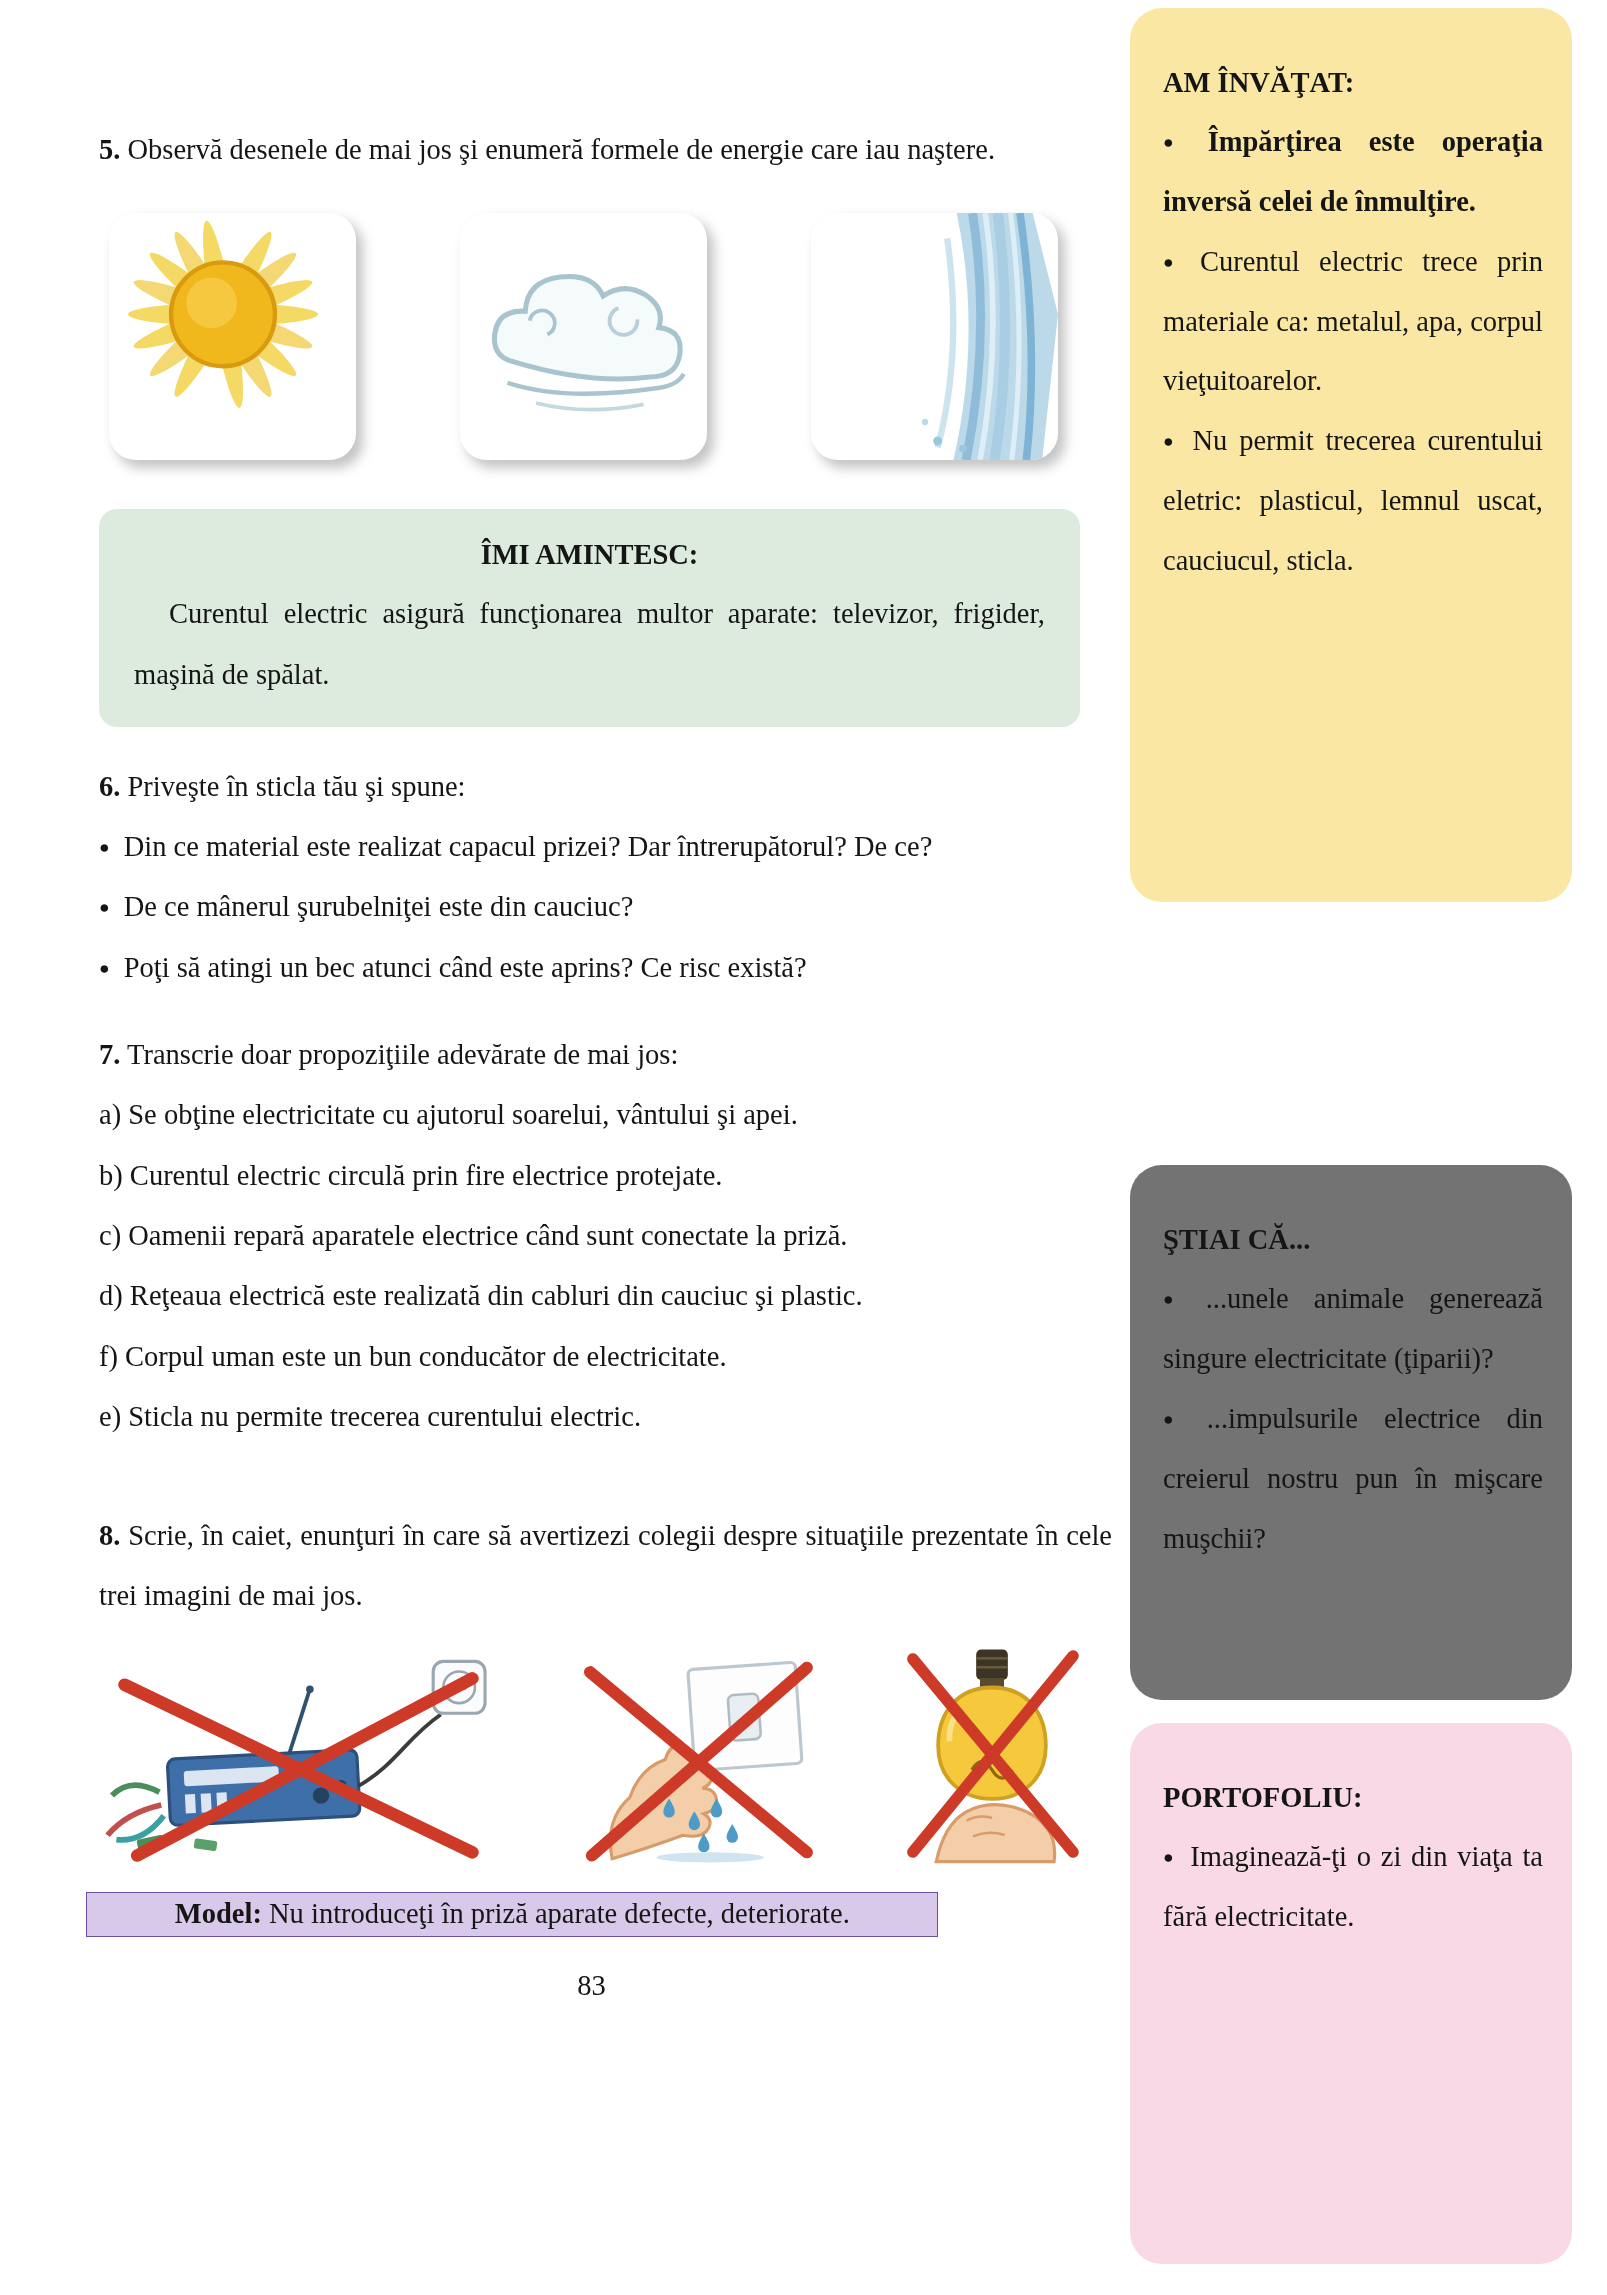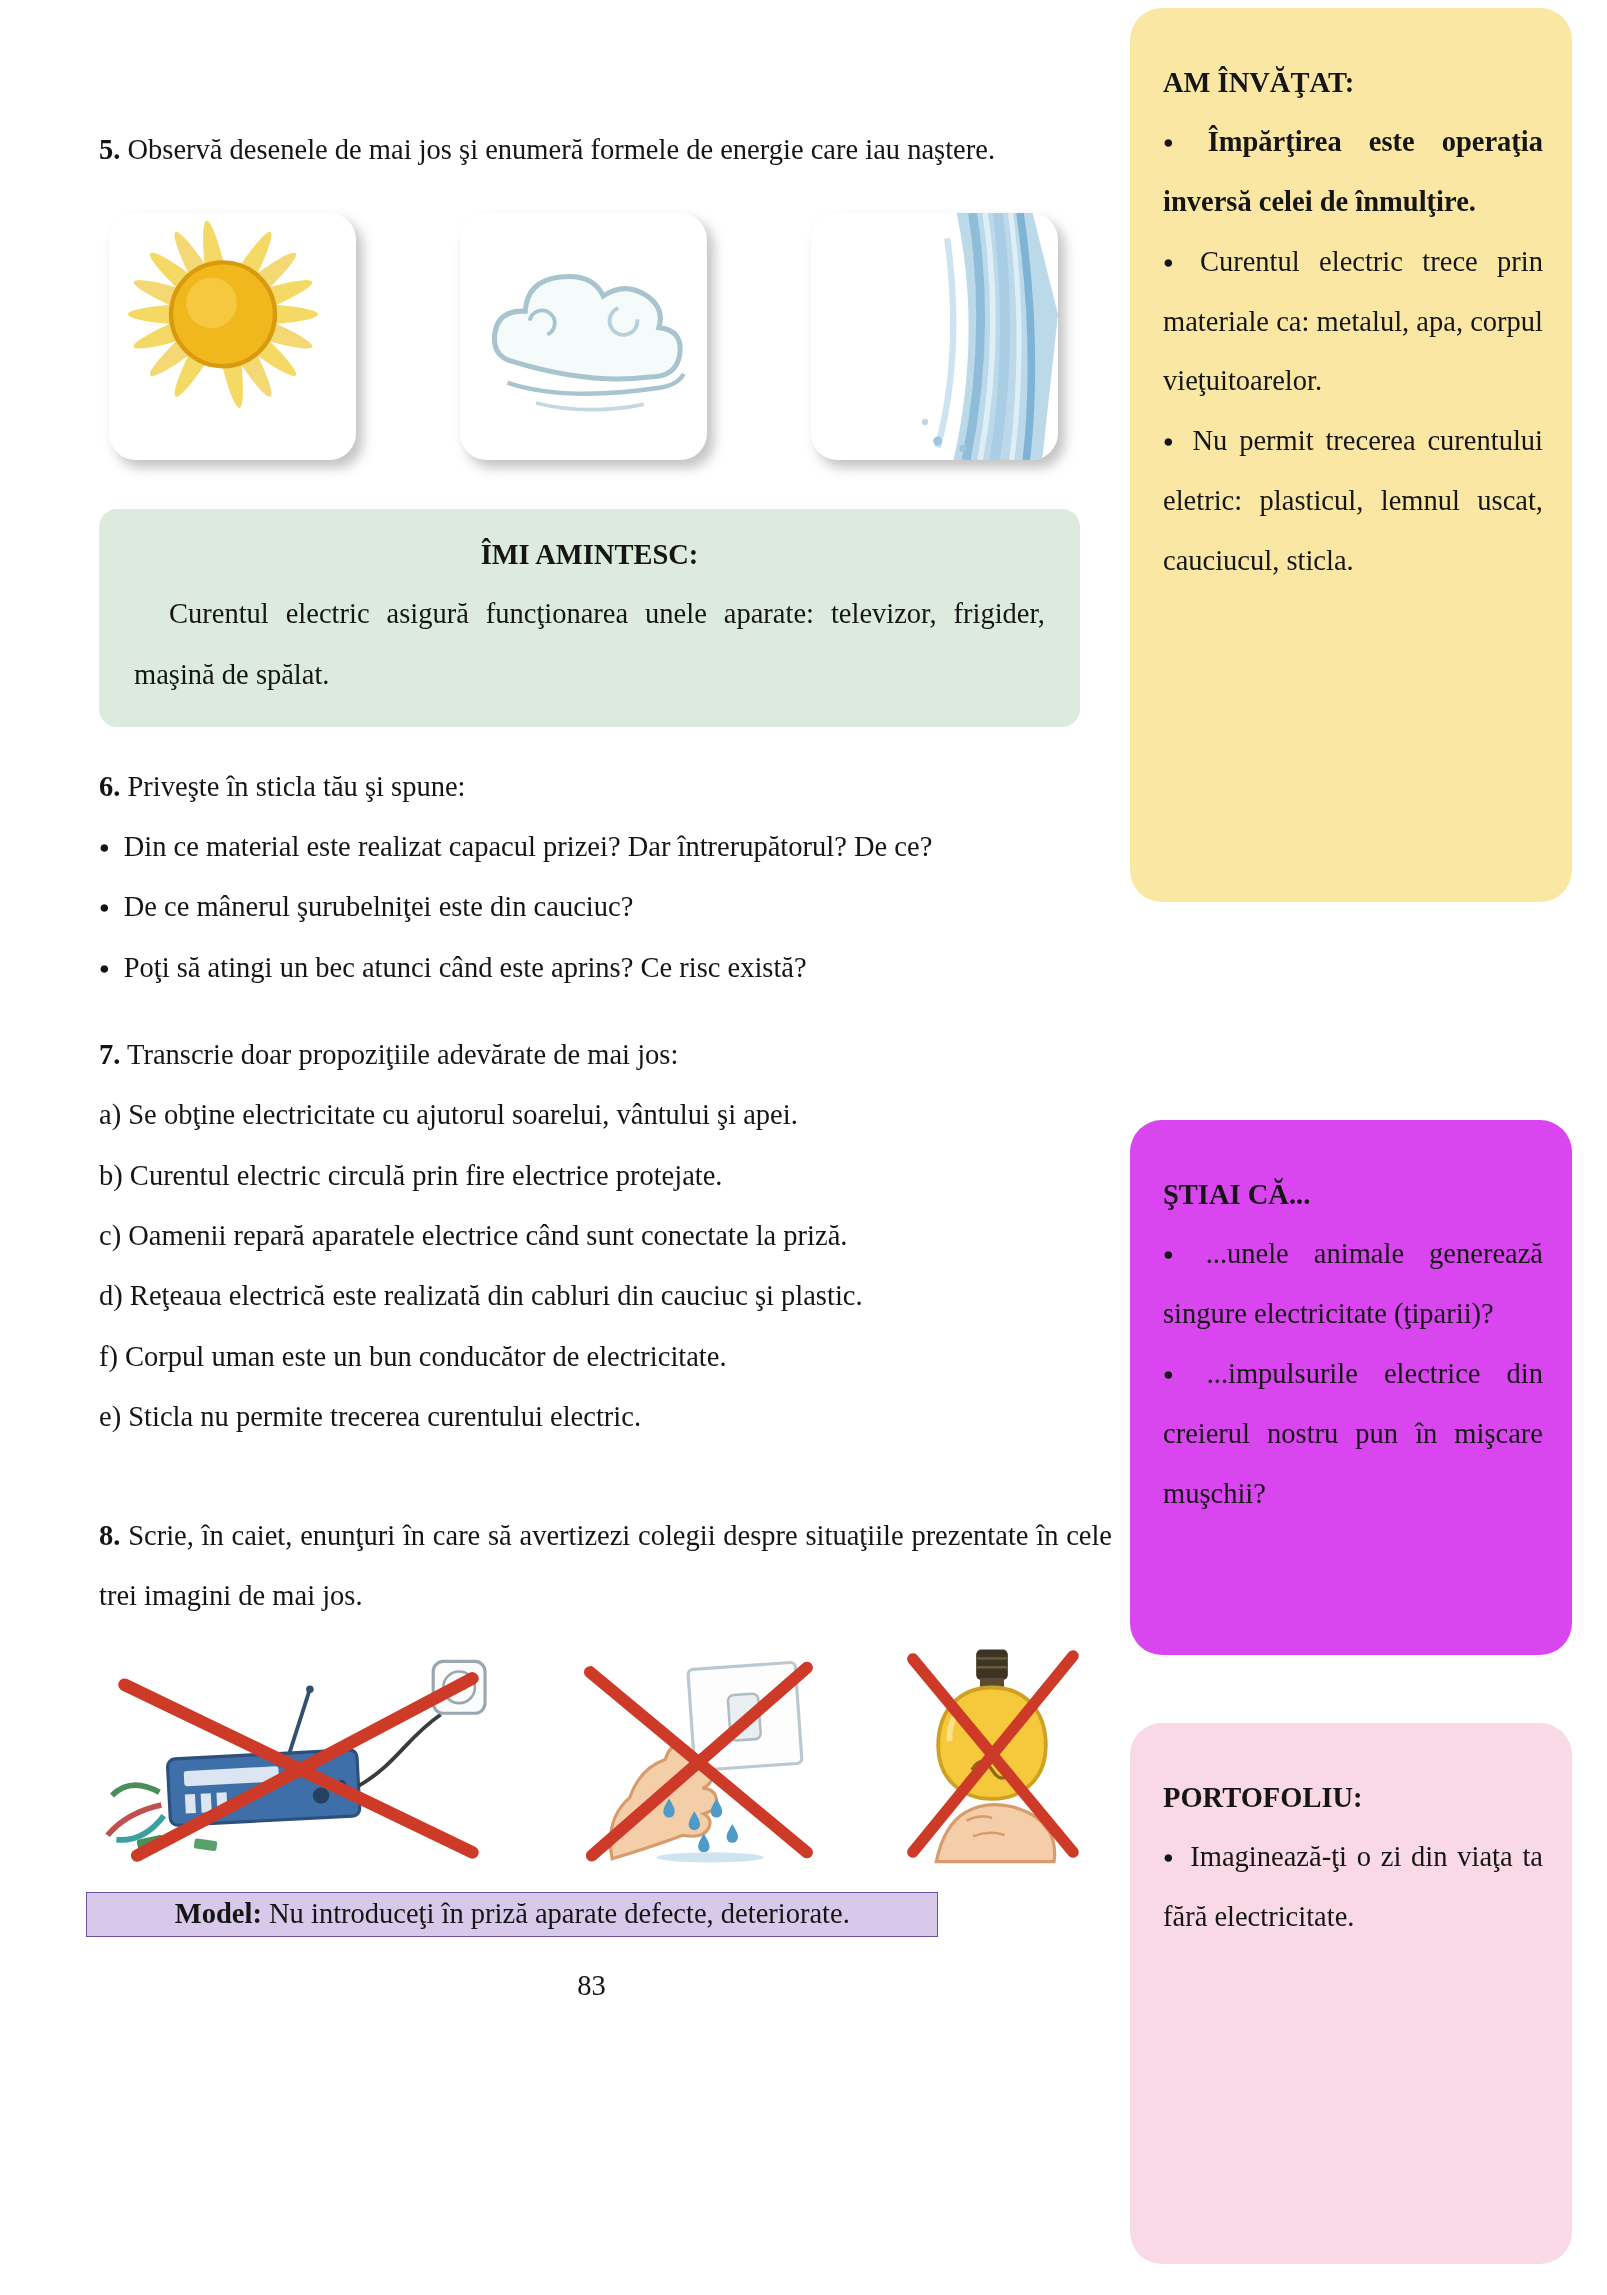--- a/index.html
+++ b/index.html
@@ -48,21 +48,21 @@
   }
   .page-num{text-align:center;font-weight:normal;margin-top:33px;width:985px;}
 
   
   .side-col{position:absolute;left:1130px;top:0;width:474px;height:2295px;}
   .side-box{
     position:absolute;left:0;width:442px;box-sizing:border-box;border-radius:32px;
     padding:46px 29px 25px 33px;line-height:2.1;text-align:justify;
   }
   .box-learned{top:7.6px;height:894px;background:#fbe7a4;}
-  .box-know{top:1120px;height:535px;background:#d946ef;}
+  .box-know{top:1165px;height:535px;background:#737373;}
   .box-portfolio{top:1723px;height:541px;background:#f9d9e6;}
   .side-title{font-weight:bold;margin:0;line-height:2.05;}
   .side-box .line{line-height:2.1;}
 </style>
 </head>
 <body>
 
 <div class="page">
 
   <div class="main-col">
@@ -106,21 +106,21 @@
           <path d="M215 40 q25 180 -15 330" fill="none" stroke="#cde3f0" stroke-width="10"></path>
           <circle cx="200" cy="360" r="7" fill="#9cc6de"></circle>
           <circle cx="240" cy="372" r="6" fill="#9cc6de"></circle>
           <circle cx="180" cy="330" r="5" fill="#bcd9ea"></circle>
         </svg>
       </div>
     </div>
 
     <div class="remember-box">
       <p class="remember-title">ÎMI AMINTESC:</p>
-      <p class="remember-text">Curentul electric asigură funcţionarea unele aparate: televizor, frigider, maşină de spălat.</p>
+      <p class="remember-text">Curentul electric asigură funcţionarea multor aparate: televizor, frigider, maşină de spălat.</p>
     </div>
 
     <div class="section6">
       <p class="line"><span class="bold">6.</span> <span>Priveşte în sticla tău şi spune:</span></p>
       <p class="line"><span class="dot"></span><span>Din ce material este realizat capacul prizei? Dar întrerupătorul? De ce?</span></p>
       <p class="line"><span class="dot"></span><span>De ce mânerul şurubelniţei este din cauciuc?</span></p>
       <p class="line"><span class="dot"></span><span>Poţi să atingi un bec atunci când este aprins? Ce risc există?</span></p>
     </div>
 
     <div class="section7">

